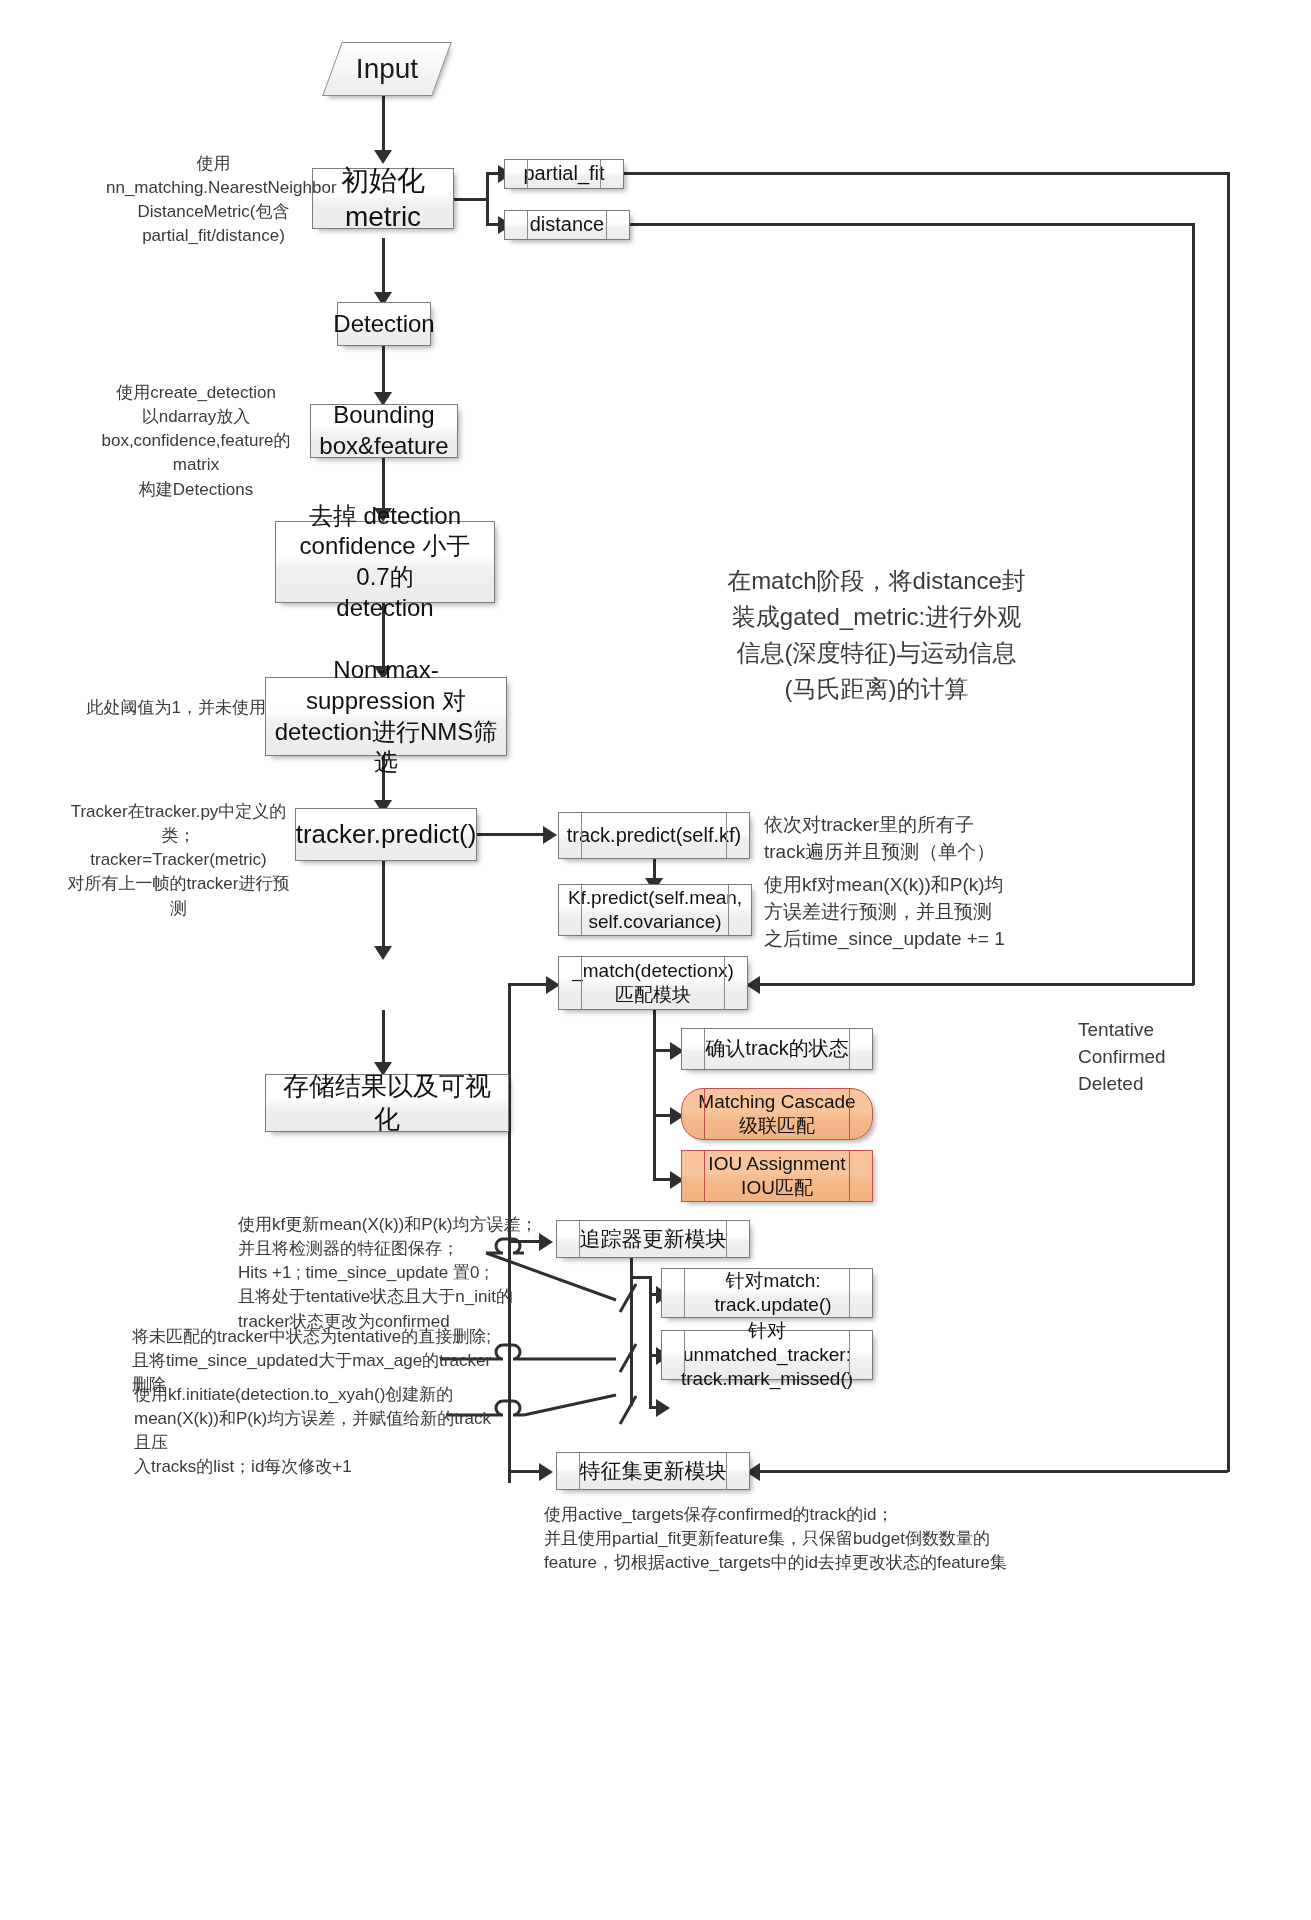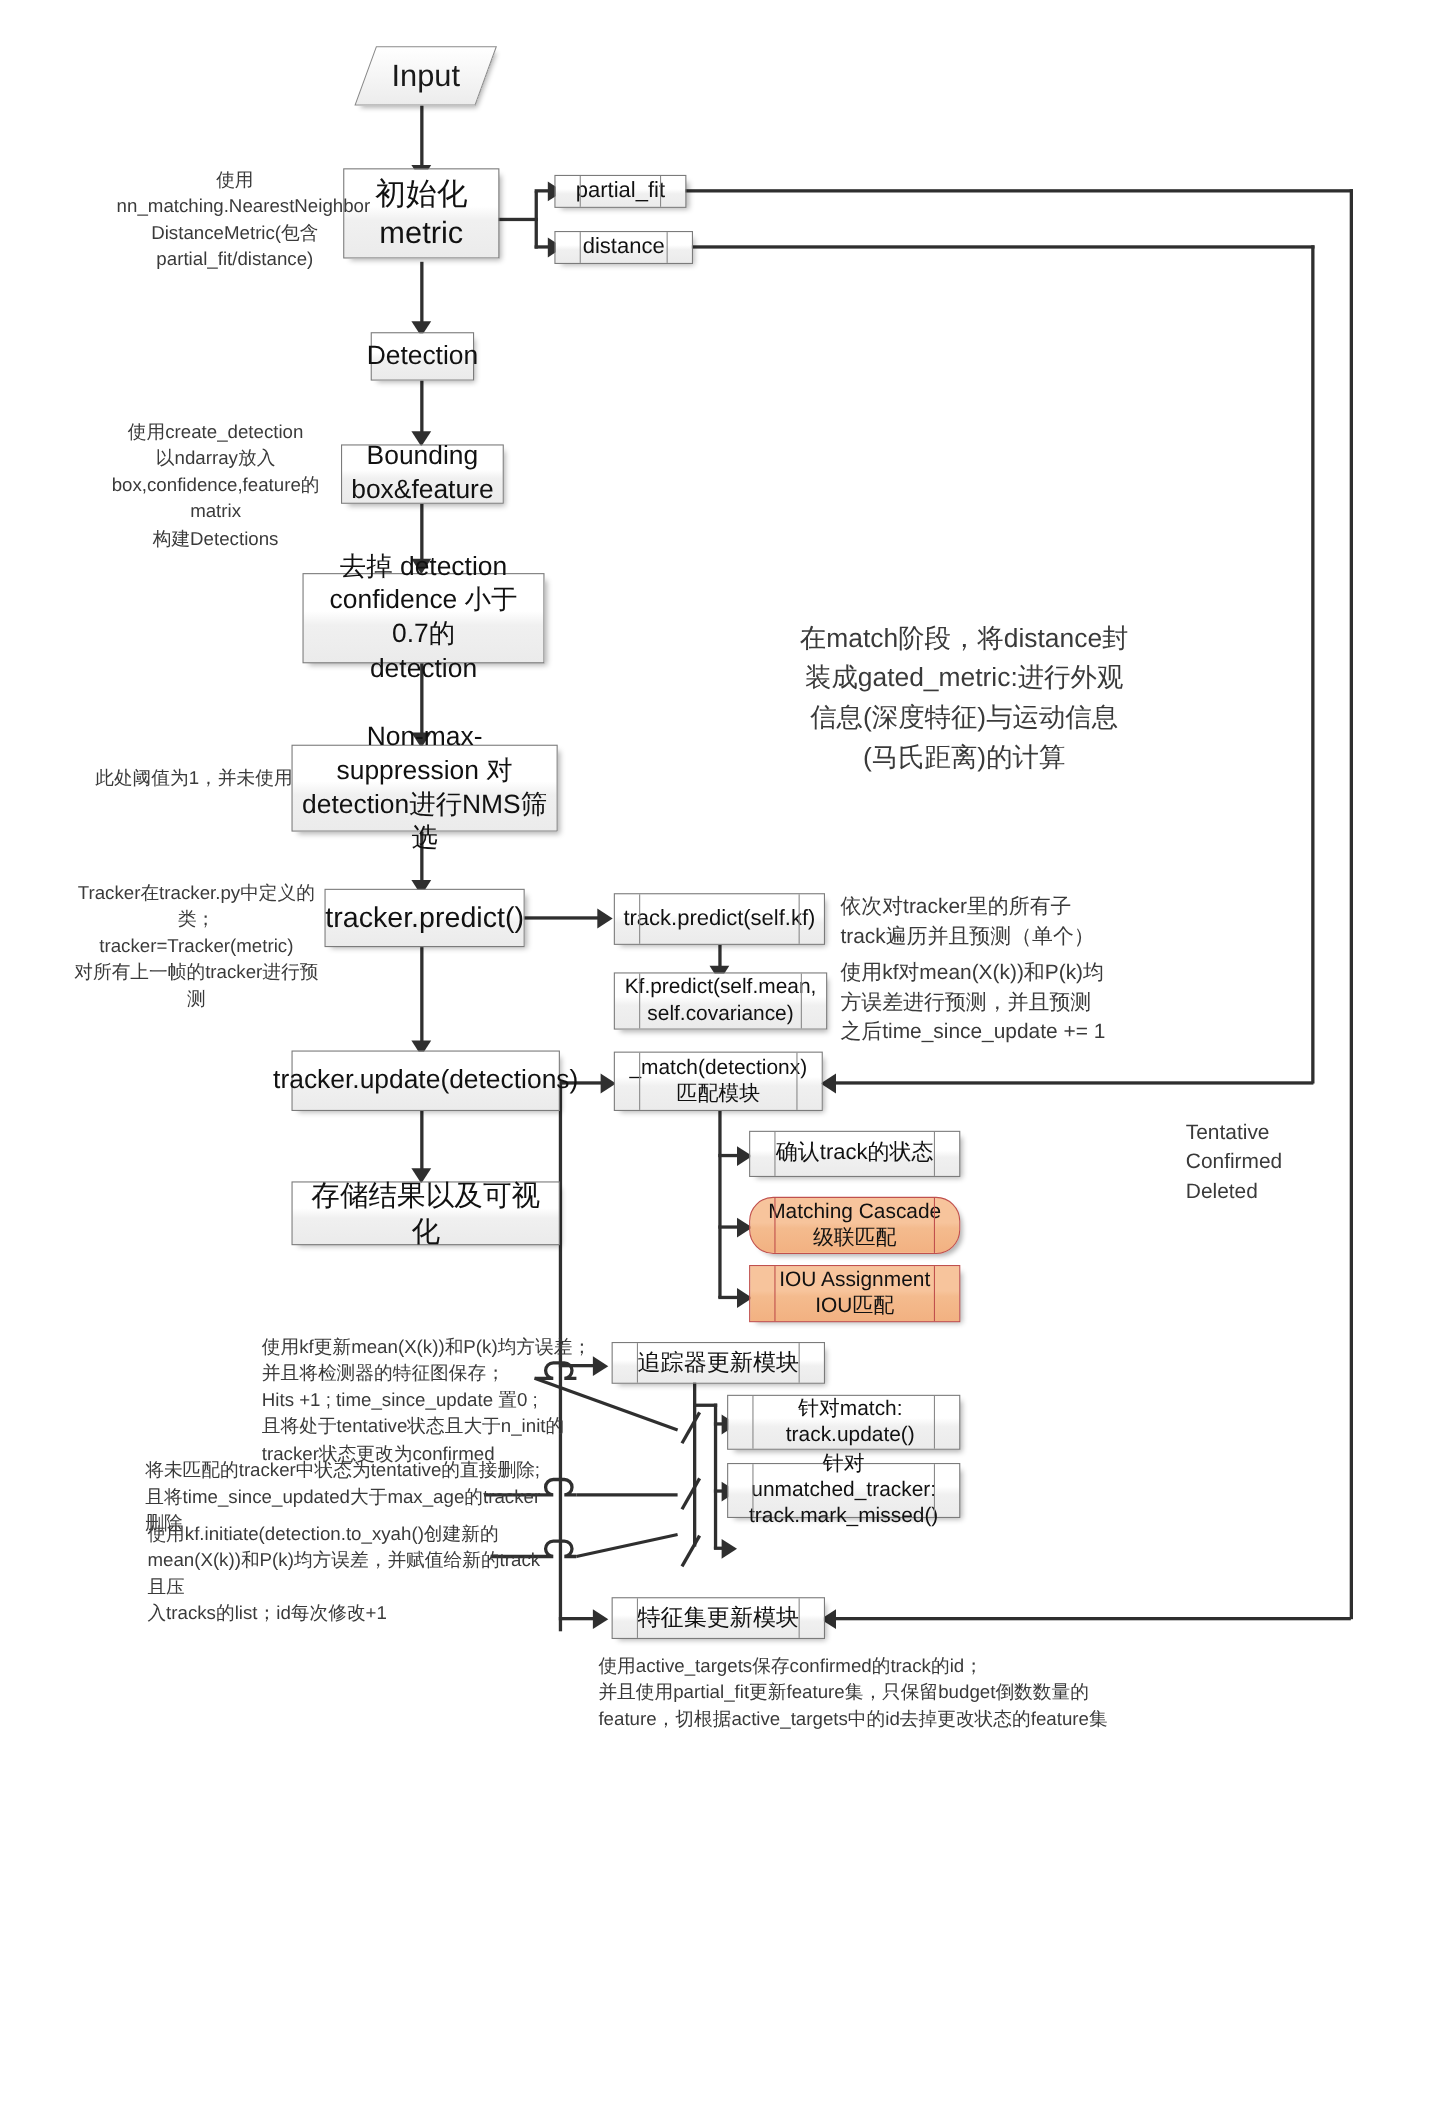--- a/index.html
+++ b/index.html
@@ -146,21 +146,21 @@
     </g>
   </svg>
 
   <div class="para f28" style="left:316px;top:42px;width:110px;height:54px;">
     <div class="shape"></div>
     <div class="lbl">
         <span class="txt">Input</span>
       </div>
   </div>
 
-  <div class="node proc f28" style="left:296px;top:153px;width:142px;height:82px;">
+  <div class="node proc f28" style="left:296px;top:168px;width:142px;height:61px;">
     <span class="txt">初始化metric</span>
   </div>
 
   <div class="node pre f20" style="left:488px;top:159px;width:120px;height:30px;">
     <span class="txt">partial_fit</span>
   </div>
 
   <div class="node pre f20" style="left:488px;top:210px;width:126px;height:30px;">
     <span class="txt">distance</span>
   </div>
@@ -191,23 +191,20 @@
 
   <div class="node pre f20" style="left:542px;top:812px;width:192px;height:47px;">
     <span class="txt">track.predict(self.kf)</span>
   </div>
 
   <div class="node pre f19" style="left:542px;top:884px;width:194px;height:52px;">
     <span class="txt" style="white-space: pre-line;">Kf.predict(self.mean,
 self.covariance)</span>
   </div>
 
-  <div class="node proc f24" style="left:249px;top:955px;width:244px;height:55px;">
-    <span class="txt">tracker.update(detections)</span>
-  </div>
 
   <div class="node pre f19" style="left:542px;top:956px;width:190px;height:54px;">
     <span class="txt" style="white-space: pre-line;">_match(detectionx)
 匹配模块</span>
   </div>
 
   <div class="node pre f20" style="left:665px;top:1028px;width:192px;height:42px;">
     <span class="txt">确认track的状态</span>
   </div>
 

